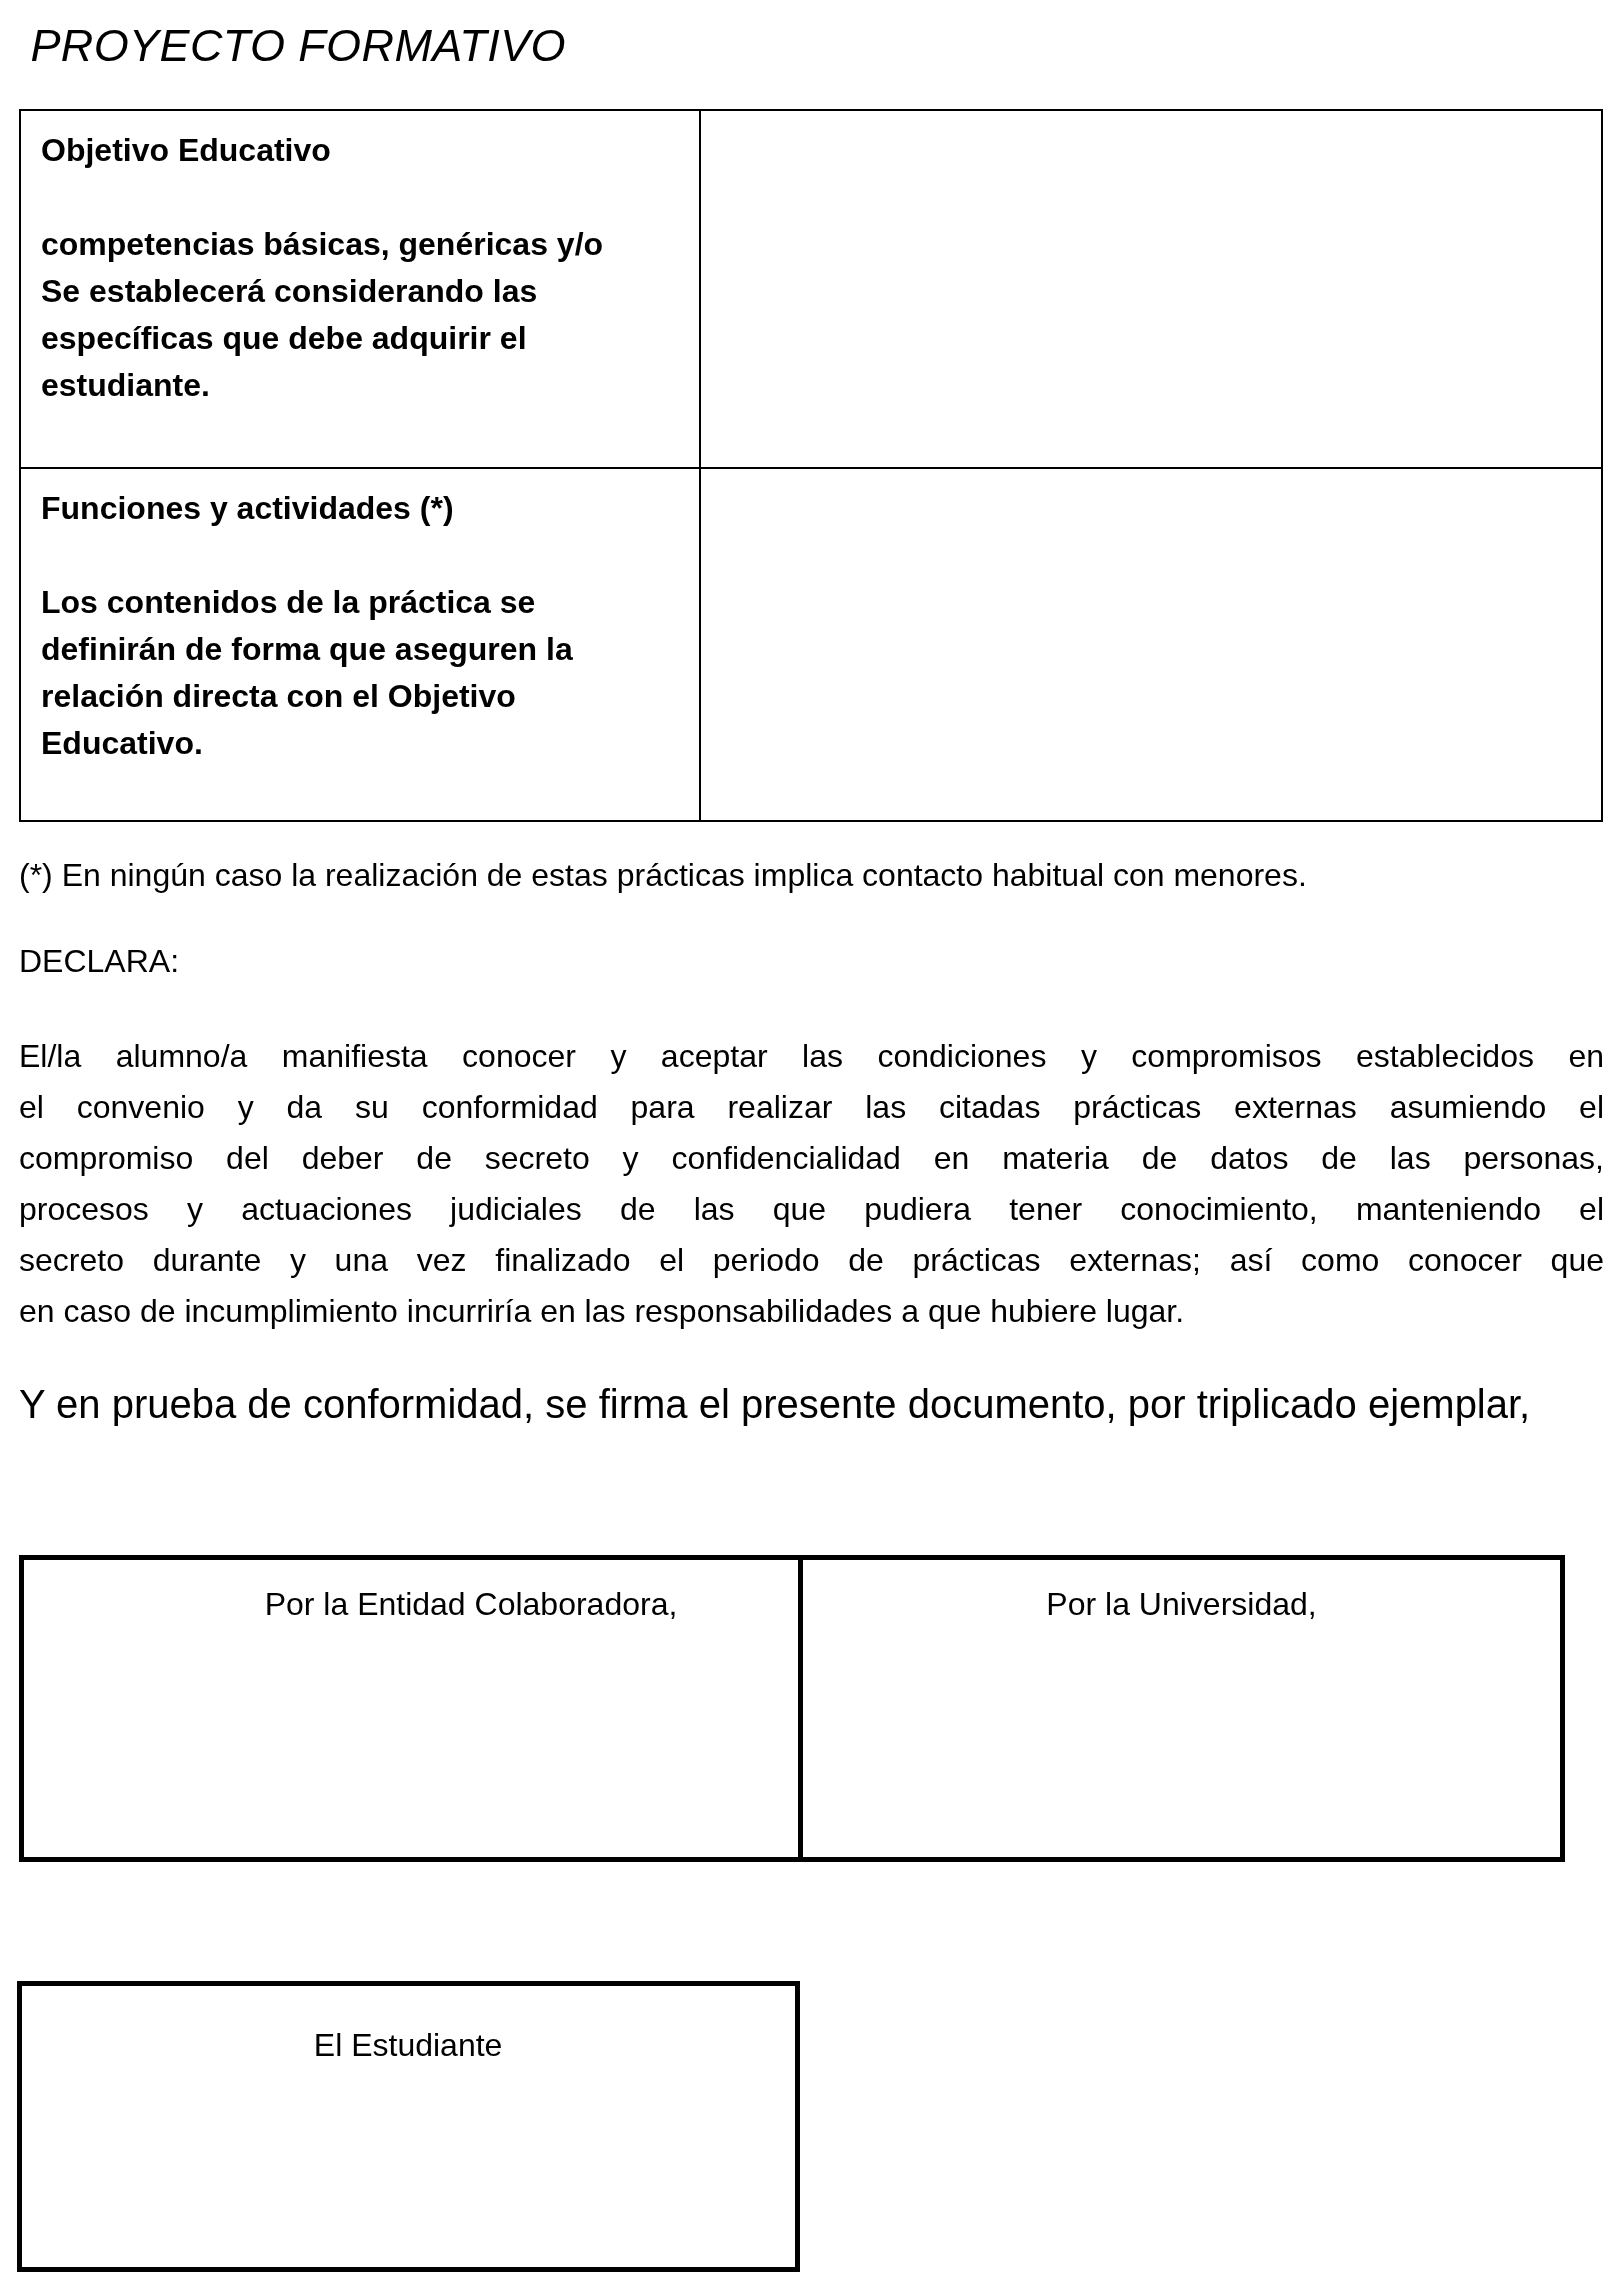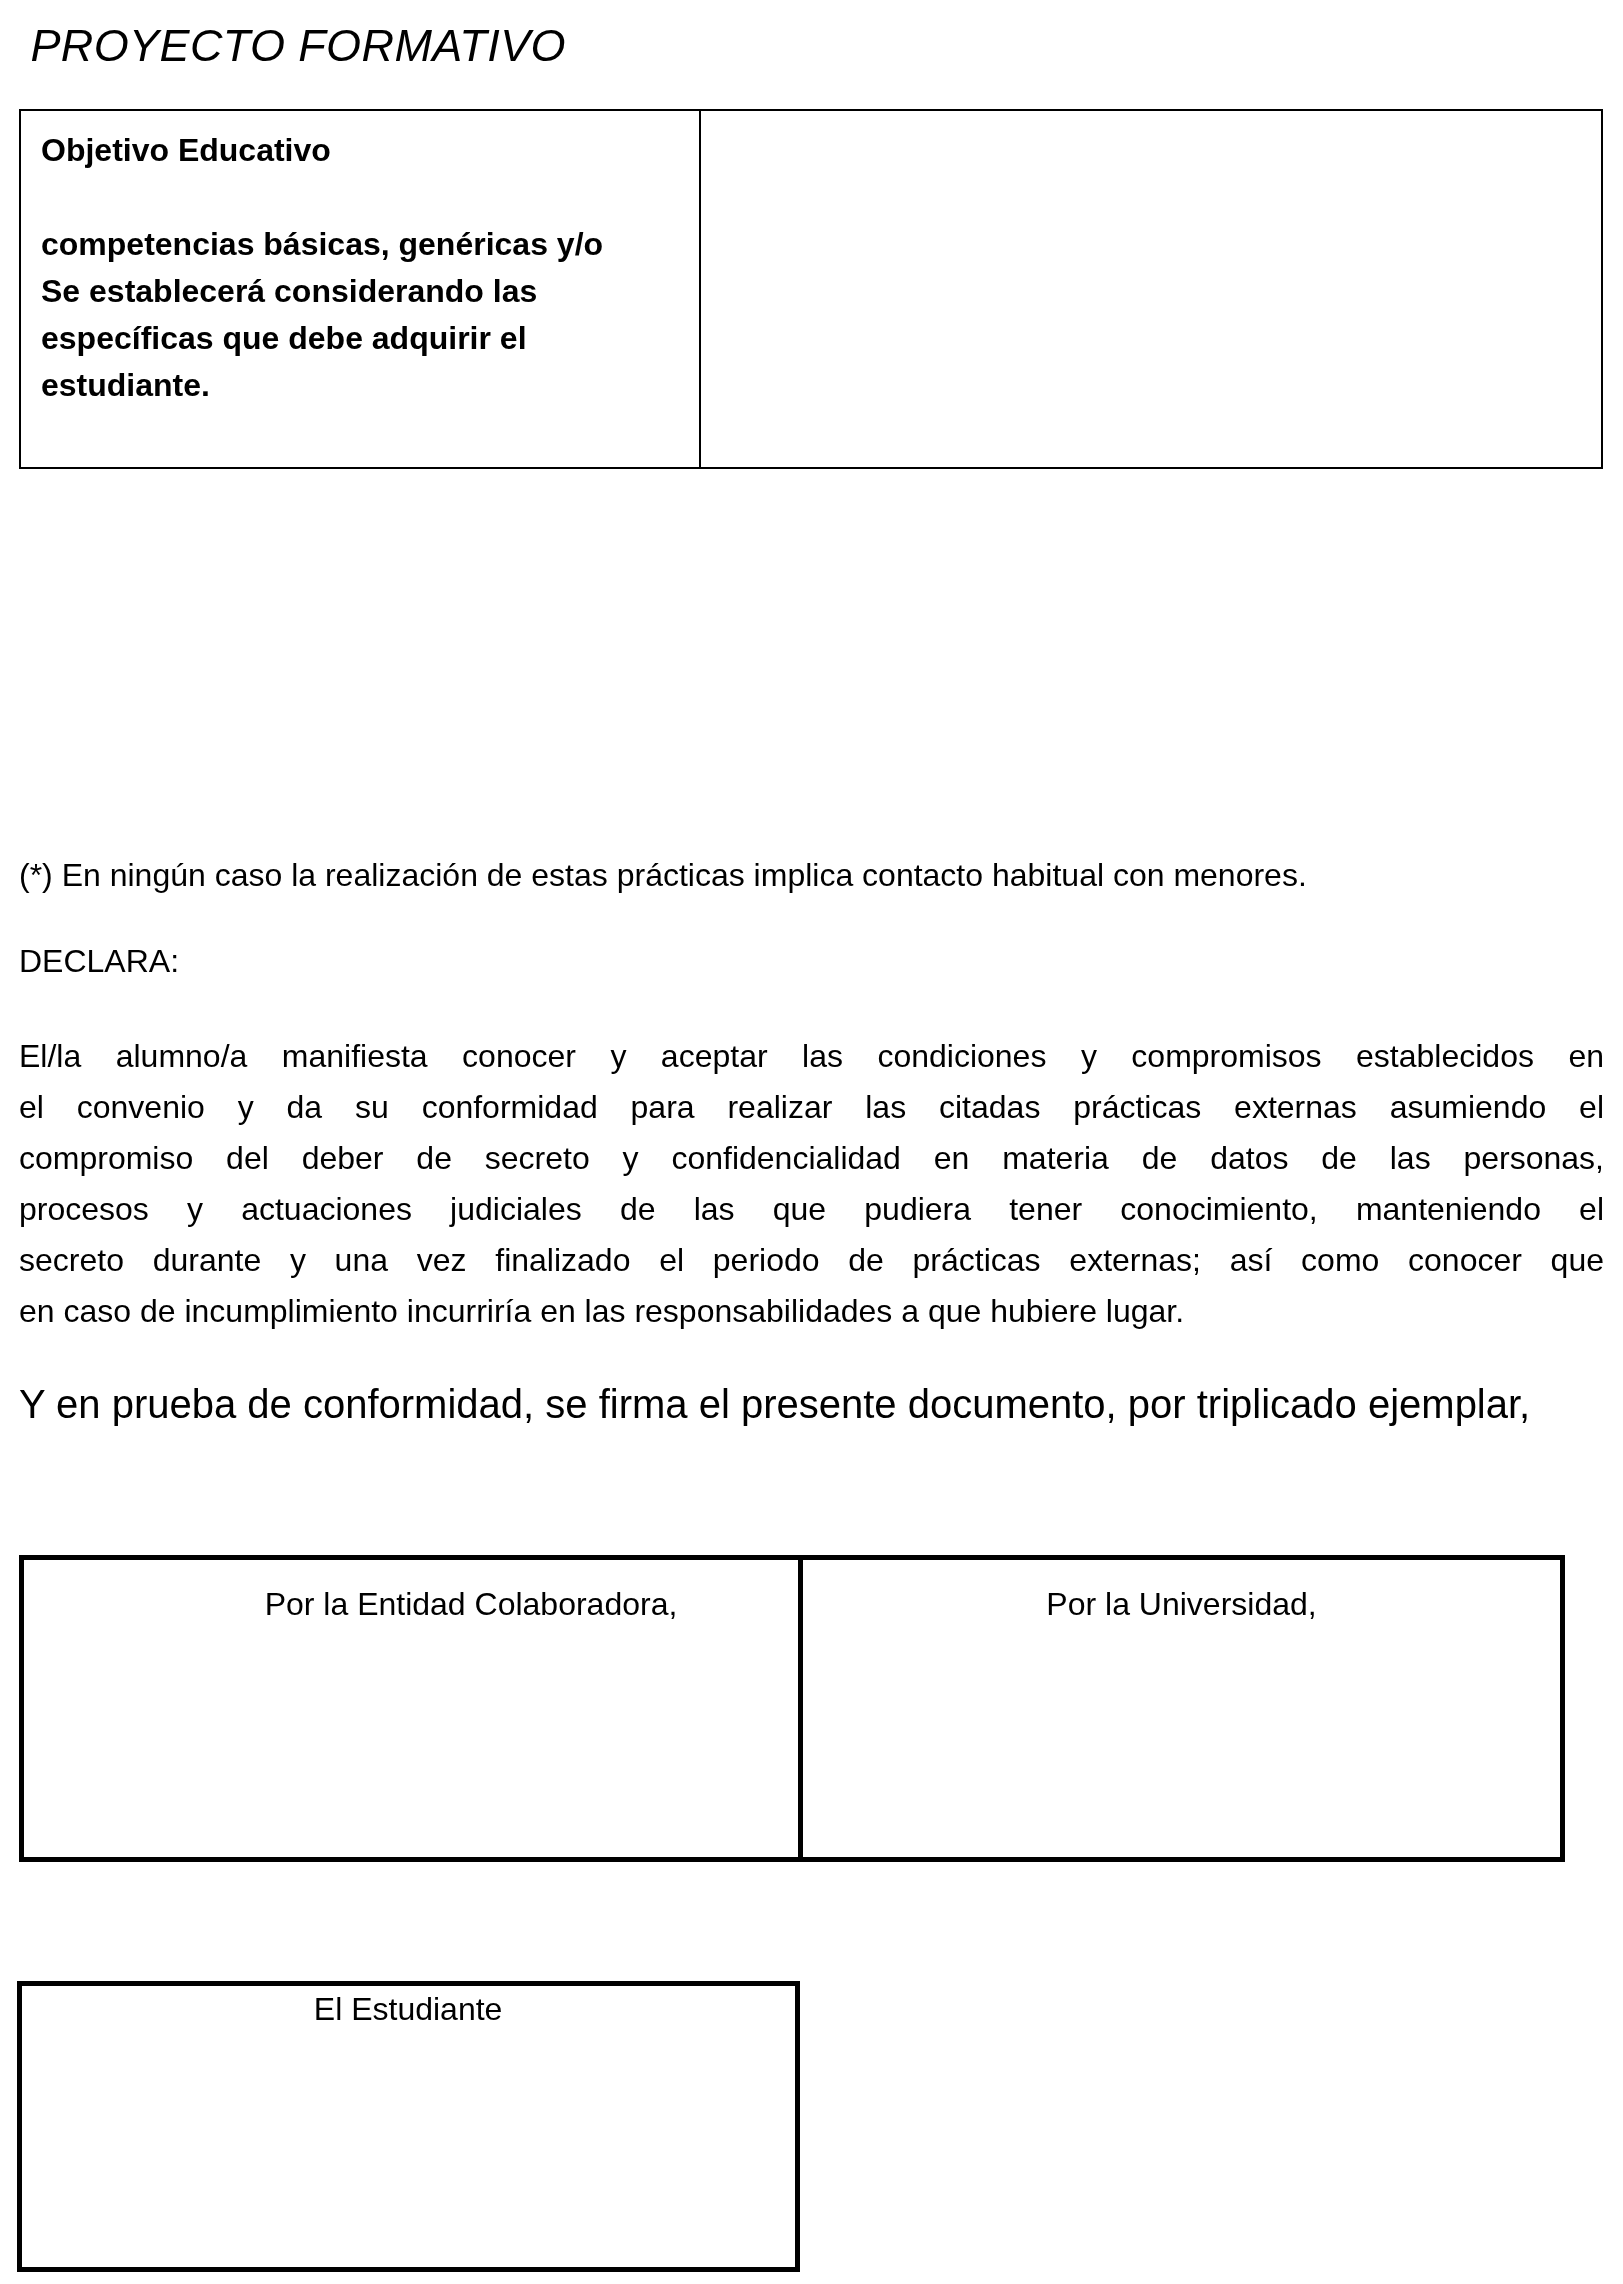--- a/index.html
+++ b/index.html
@@ -82,36 +82,47 @@
     background: #ffffff;
   }
   .sigbox .siglabel {
     font-size: 32px; line-height: 47px;
     text-align: center;
   }
   .sigbox.entity    { left: 19px;  top: 1555px; width: 904px; height: 307px; }
   .sigbox.university{ left: 798px; top: 1555px; width: 767px; height: 307px; }
   .sigbox.entity .siglabel, .sigbox.university .siglabel { padding-top: 21px; }
   .sigbox.student   { left: 16.6px;  top: 1981px; width: 783px; height: 291px; }
-  .sigbox.student .siglabel { }
+  .sigbox.student .siglabel { padding-top: 36px; }
 </style>
 </head>
 <body>
 
 <h1 class="abs title">PROYECTO FORMATIVO</h1>
 
 <div class="abs ftable">
   <div class="frow row-0">
     <div class="cell label">
         <div class="tline">Objetivo Educativo</div>
         <div class="tline">&nbsp;</div>
         <div class="tline">competencias básicas, genéricas y/o</div>
         <div class="tline">Se establecerá considerando las</div>
         <div class="tline">específicas que debe adquirir el</div>
         <div class="tline last">estudiante.</div>
+      </div>
+    <div class="cell value"></div>
+  </div>
+  <div class="frow row-1">
+    <div class="cell label">
+        <div class="tline">Funciones y actividades (*)</div>
+        <div class="tline">&nbsp;</div>
+        <div class="tline">Los contenidos de la práctica se</div>
+        <div class="tline">definirán de forma que aseguren la</div>
+        <div class="tline">relación directa con el Objetivo</div>
+        <div class="tline last">Educativo.</div>
       </div>
     <div class="cell value"></div>
   </div>
 </div>
 
 <p class="abs footnote">(*) En ningún caso la realización de estas prácticas implica contacto habitual con menores.</p>
 
 <p class="abs declara">DECLARA:</p>
 
 <div class="abs para justified">

